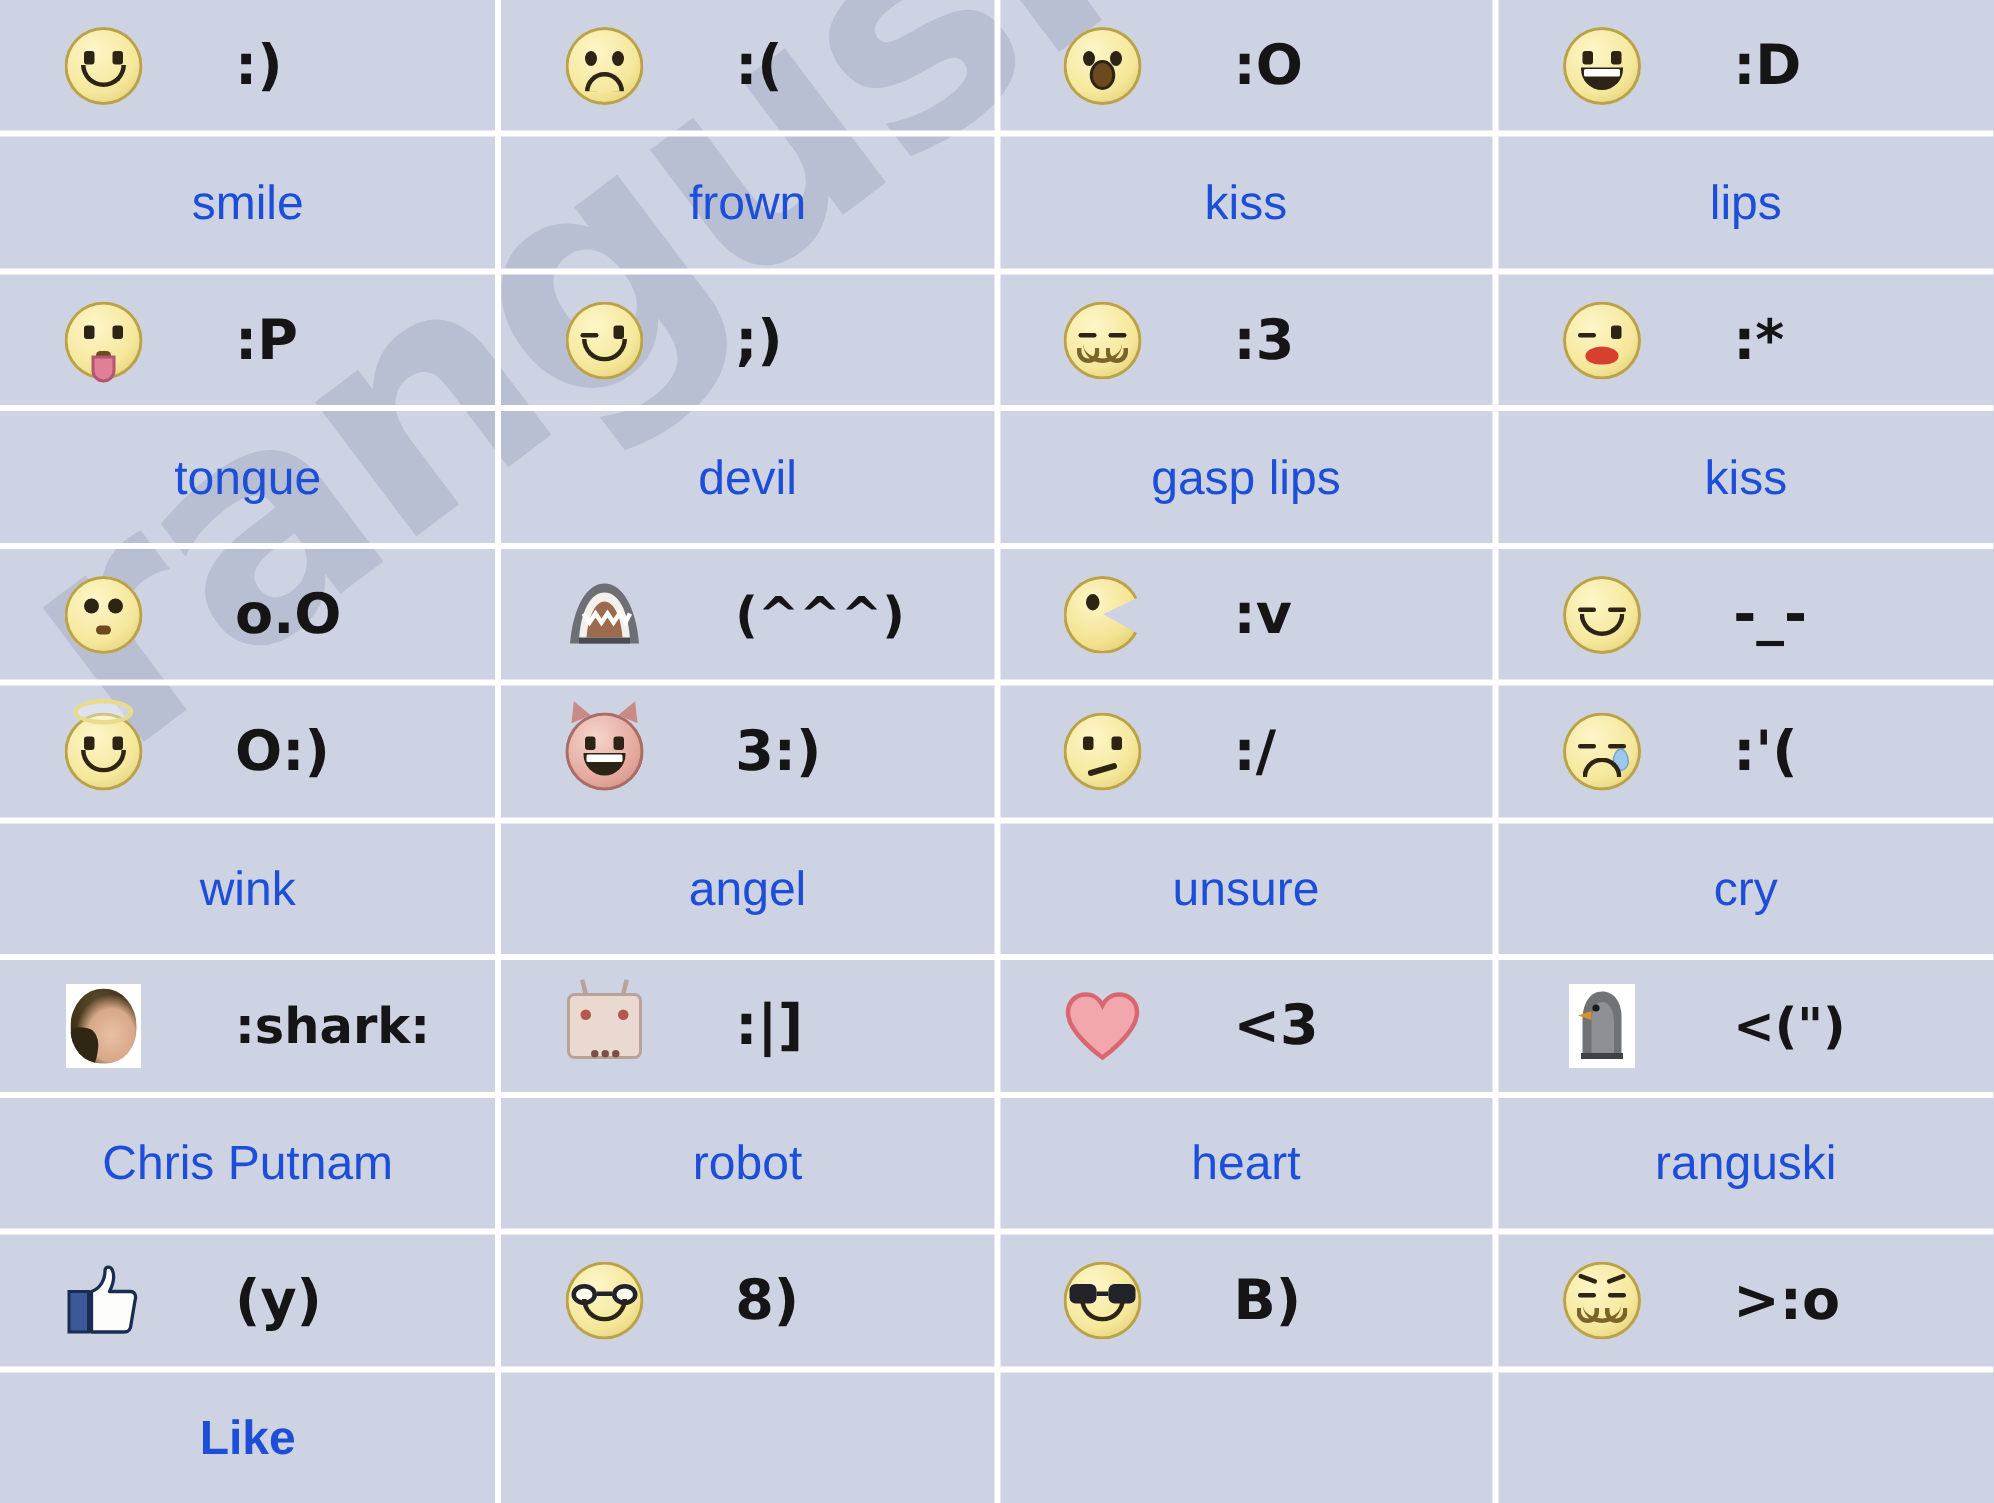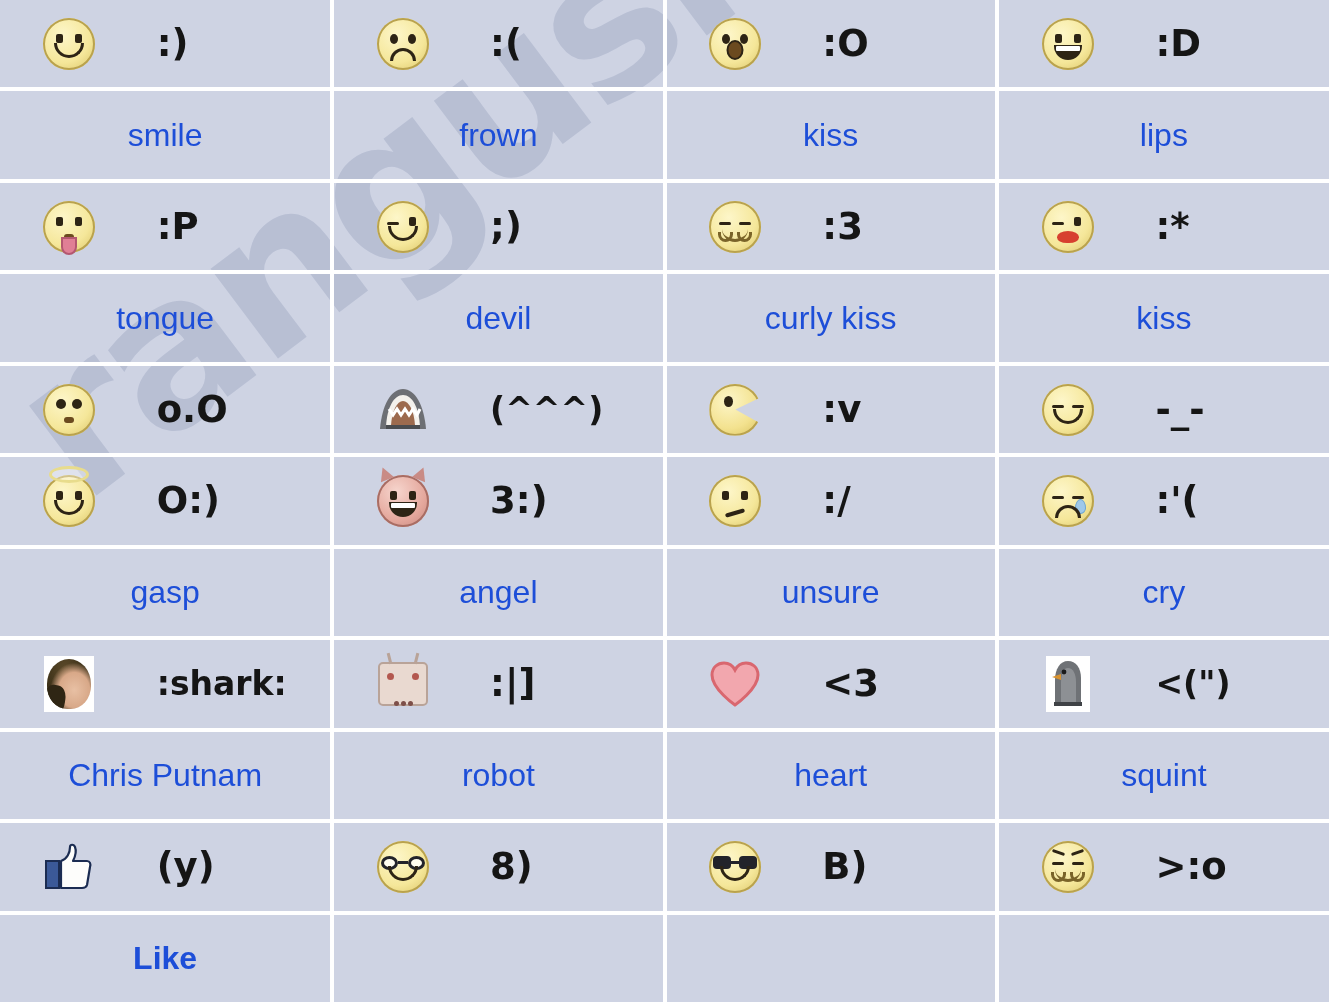--- a/index.html
+++ b/index.html
@@ -401,21 +401,21 @@
         </span>
         <span class="codebox">
               <span class="code">:*</span>
             </span>
       </div>
     </td>
   </tr>
   <tr class="label-row labelrow">
     <td><span class="label">tongue</span></td>
     <td><span class="label">devil</span></td>
-    <td><span class="label">curly kiss</span></td>
+    <td><span class="label">gasp lips</span></td>
     <td class="lastcol"><span class="label">kiss</span></td>
   </tr>
 
   <tr class="emoji-row">
     <td>
       <div class="cellwrap">
         <span class="iconbox">
           <span class="face">
                 <i class="eye l dotbig"></i>
                 <i class="eye r dotbig"></i>
@@ -527,21 +527,21 @@
                 <i class="mouth m-frown"></i>
               </span>
         </span>
         <span class="codebox">
               <span class="code">:'(</span>
             </span>
       </div>
     </td>
   </tr>
   <tr class="label-row labelrow">
-    <td><span class="label">gasp</span></td>
+    <td><span class="label">wink</span></td>
     <td><span class="label">angel</span></td>
     <td><span class="label">unsure</span></td>
     <td class="lastcol"><span class="label">cry</span></td>
   </tr>
 
   <tr class="emoji-row">
     <td>
       <div class="cellwrap">
         <span class="iconbox">
           <span class="avatar">
@@ -597,21 +597,21 @@
         <span class="codebox">
               <span class="code sm">&lt;(")</span>
             </span>
       </div>
     </td>
   </tr>
   <tr class="label-row labelrow">
     <td><span class="label">Chris Putnam</span></td>
     <td><span class="label">robot</span></td>
     <td><span class="label">heart</span></td>
-    <td class="lastcol"><span class="label">squint</span></td>
+    <td class="lastcol"><span class="label">ranguski</span></td>
   </tr>
 
   <tr class="emoji-row">
     <td>
       <div class="cellwrap">
         <span class="iconbox">
           <svg class="thumb" viewBox="0 0 52 48" aria-hidden="true">
             <rect x="3" y="18" width="13" height="27" fill="#3b5998" stroke="#1b2c52" stroke-width="2"></rect>
             <path d="M18 45 L18 18 C24 16 27 10 27 4 C27 1 31 1 32 4 C34 9 32 14 30 18 L44 18 C47 18 48 21 47 24 L44 42 C43 45 41 45 39 45 Z" fill="#fdfdfb" stroke="#1b2c52" stroke-width="2.2" stroke-linejoin="round"></path>
           </svg>

